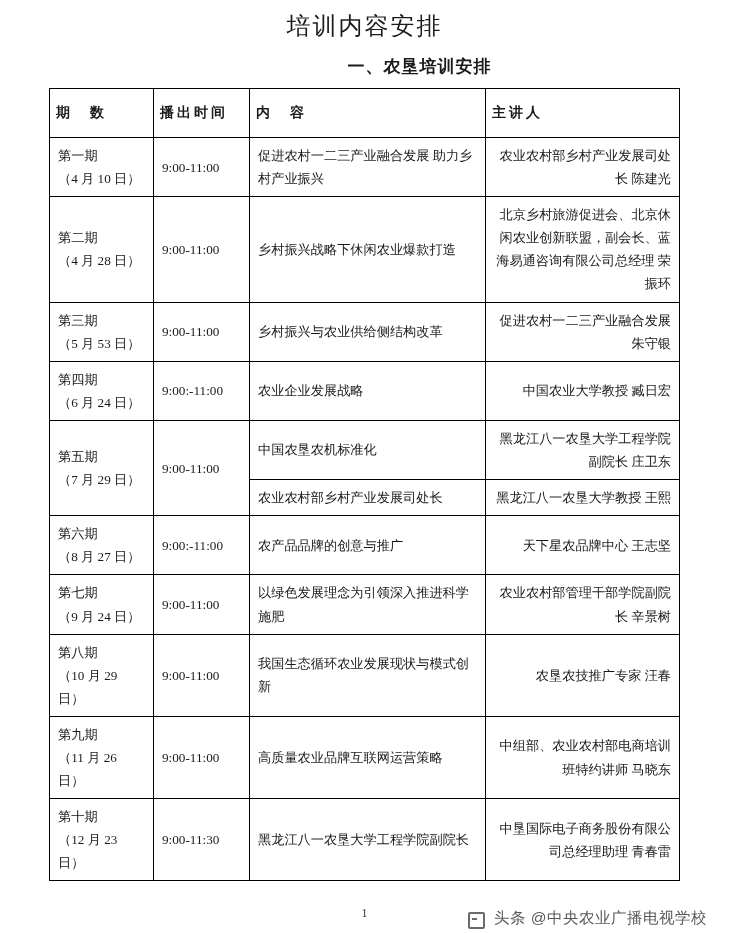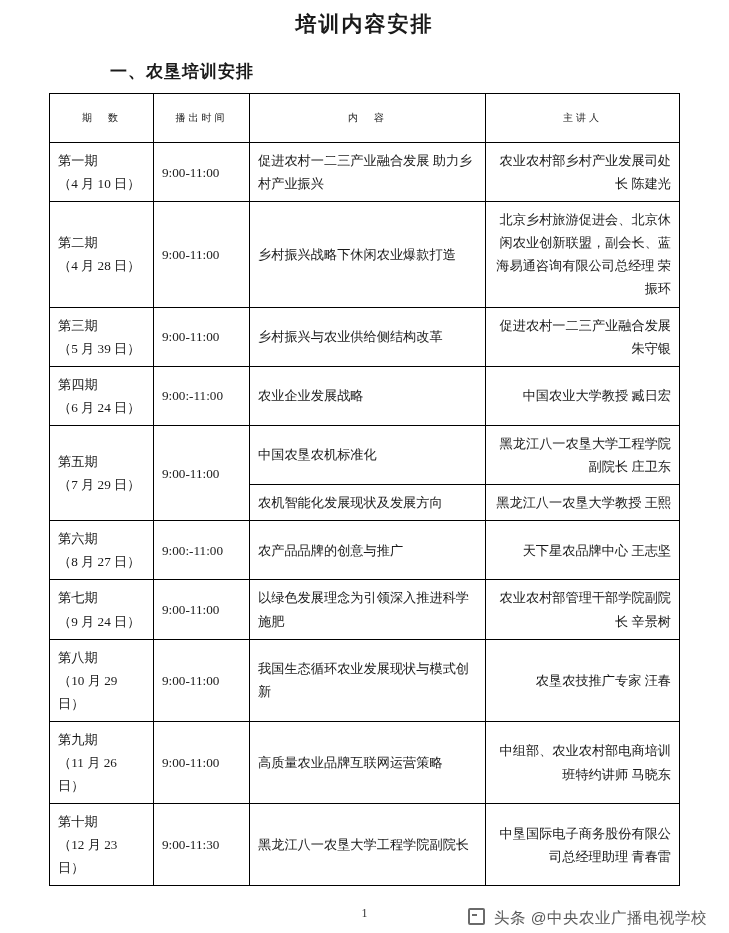--- a/index.html
+++ b/index.html
@@ -16,49 +16,50 @@
     overflow: hidden;
   }
   .page {
     width: 729px;
     height: 933px;
     position: relative;
     box-sizing: border-box;
   }
   .doc-title {
     text-align: center;
-    font-size: 21px;
-    font-weight: bold;
+    font-size: 24px;
+    font-weight: normal;
     letter-spacing: 2px;
     margin-top: 10px;
-    margin-bottom: 22px;
+    margin-bottom: 13px;
   }
   .section-title {
     font-size: 17px;
     font-weight: bold;
     margin: 12px 0 10px 110px;
     letter-spacing: 1px;
+    text-align: center;
   }
   table.schedule {
     border-collapse: collapse;
     width: 630px;
     margin: 0 auto;
     table-layout: fixed;
   }
   table.schedule td, table.schedule th {
     border: 1px solid #000;
     padding: 6px 8px;
     font-size: 13.2px;
     vertical-align: middle;
     line-height: 1.75;
   }
   table.schedule th {
-    font-weight: normal;
-    text-align: center;
-    font-size: 10px;
+    font-weight: bold;
+    text-align: left;
+    font-size: 14px;
     letter-spacing: 3px;
     height: 40px;
     padding: 4px 6px;
   }
   col.c-period { width: 104px; }
   col.c-time   { width: 96px; }
   col.c-content{ width: 236px; }
   col.c-speaker{ width: 194px; }
 
   td.period {
@@ -83,21 +84,21 @@
     width: 729px;
     text-align: center;
     font-size: 12px;
     color: #333;
   }
   .watermark {
     position: absolute;
     right: 22px;
     bottom: 14px;
     display: flex;
-    align-items: flex-start;
+    align-items: flex-end;
     font-family: "Liberation Sans", sans-serif;
     font-size: 15.5px;
     color: #5a5a5a;
     letter-spacing: 0.5px;
   }
   .watermark .tt-logo {
     display: inline-flex;
     align-items: center;
     margin-right: 4px;
     font-weight: bold;
@@ -165,21 +166,21 @@
           <div>（4 月 28 日）</div>
         </td>
         <td class="time">9:00-11:00</td>
         <td class="content">乡村振兴战略下休闲农业爆款打造</td>
         <td class="speaker">北京乡村旅游促进会、北京休闲农业创新联盟，副会长、蓝海易通咨询有限公司总经理  荣振环</td>
       </tr>
 
       <tr>
         <td class="period">
           <div>第三期</div>
-          <div>（5 月 39 日）</div>
+          <div>（5 月 53 日）</div>
         </td>
         <td class="time">9:00-11:00</td>
         <td class="content">乡村振兴与农业供给侧结构改革</td>
         <td class="speaker">促进农村一二三产业融合发展  朱守银</td>
       </tr>
 
       <tr>
         <td class="period">
           <div>第四期</div>
           <div>（6 月 24 日）</div>
@@ -192,21 +193,21 @@
       <tr>
         <td class="period" rowspan="2">
           <div>第五期</div>
           <div>（7 月 29 日）</div>
         </td>
         <td class="time" rowspan="2">9:00-11:00</td>
         <td class="content">中国农垦农机标准化</td>
         <td class="speaker">黑龙江八一农垦大学工程学院副院长  庄卫东</td>
       </tr>
       <tr>
-        <td class="content">农机智能化发展现状及发展方向</td>
+        <td class="content">农业农村部乡村产业发展司处长</td>
         <td class="speaker">黑龙江八一农垦大学教授  王熙</td>
       </tr>
 
       <tr>
         <td class="period">
           <div>第六期</div>
           <div>（8 月 27 日）</div>
         </td>
         <td class="time">9:00:-11:00</td>
         <td class="content">农产品品牌的创意与推广</td>

